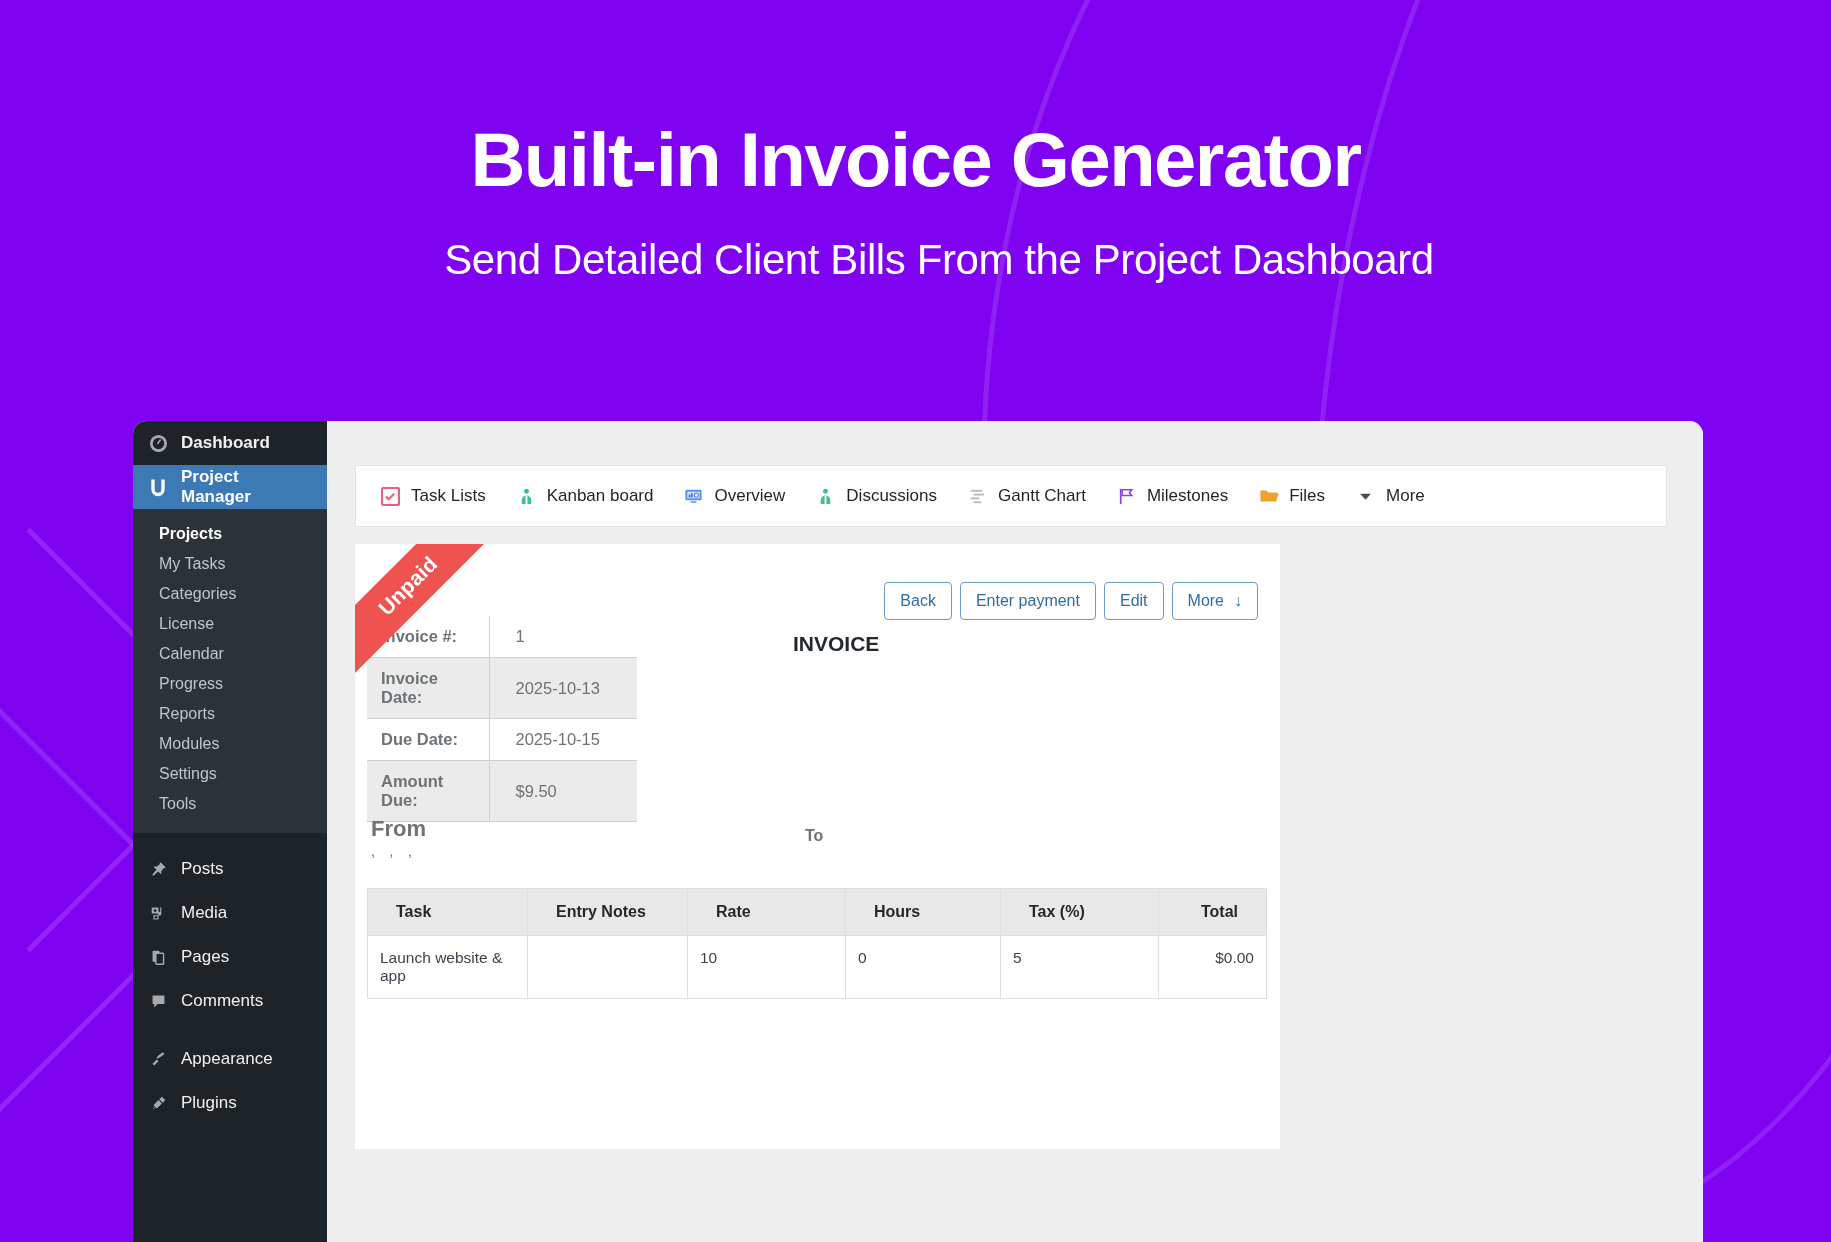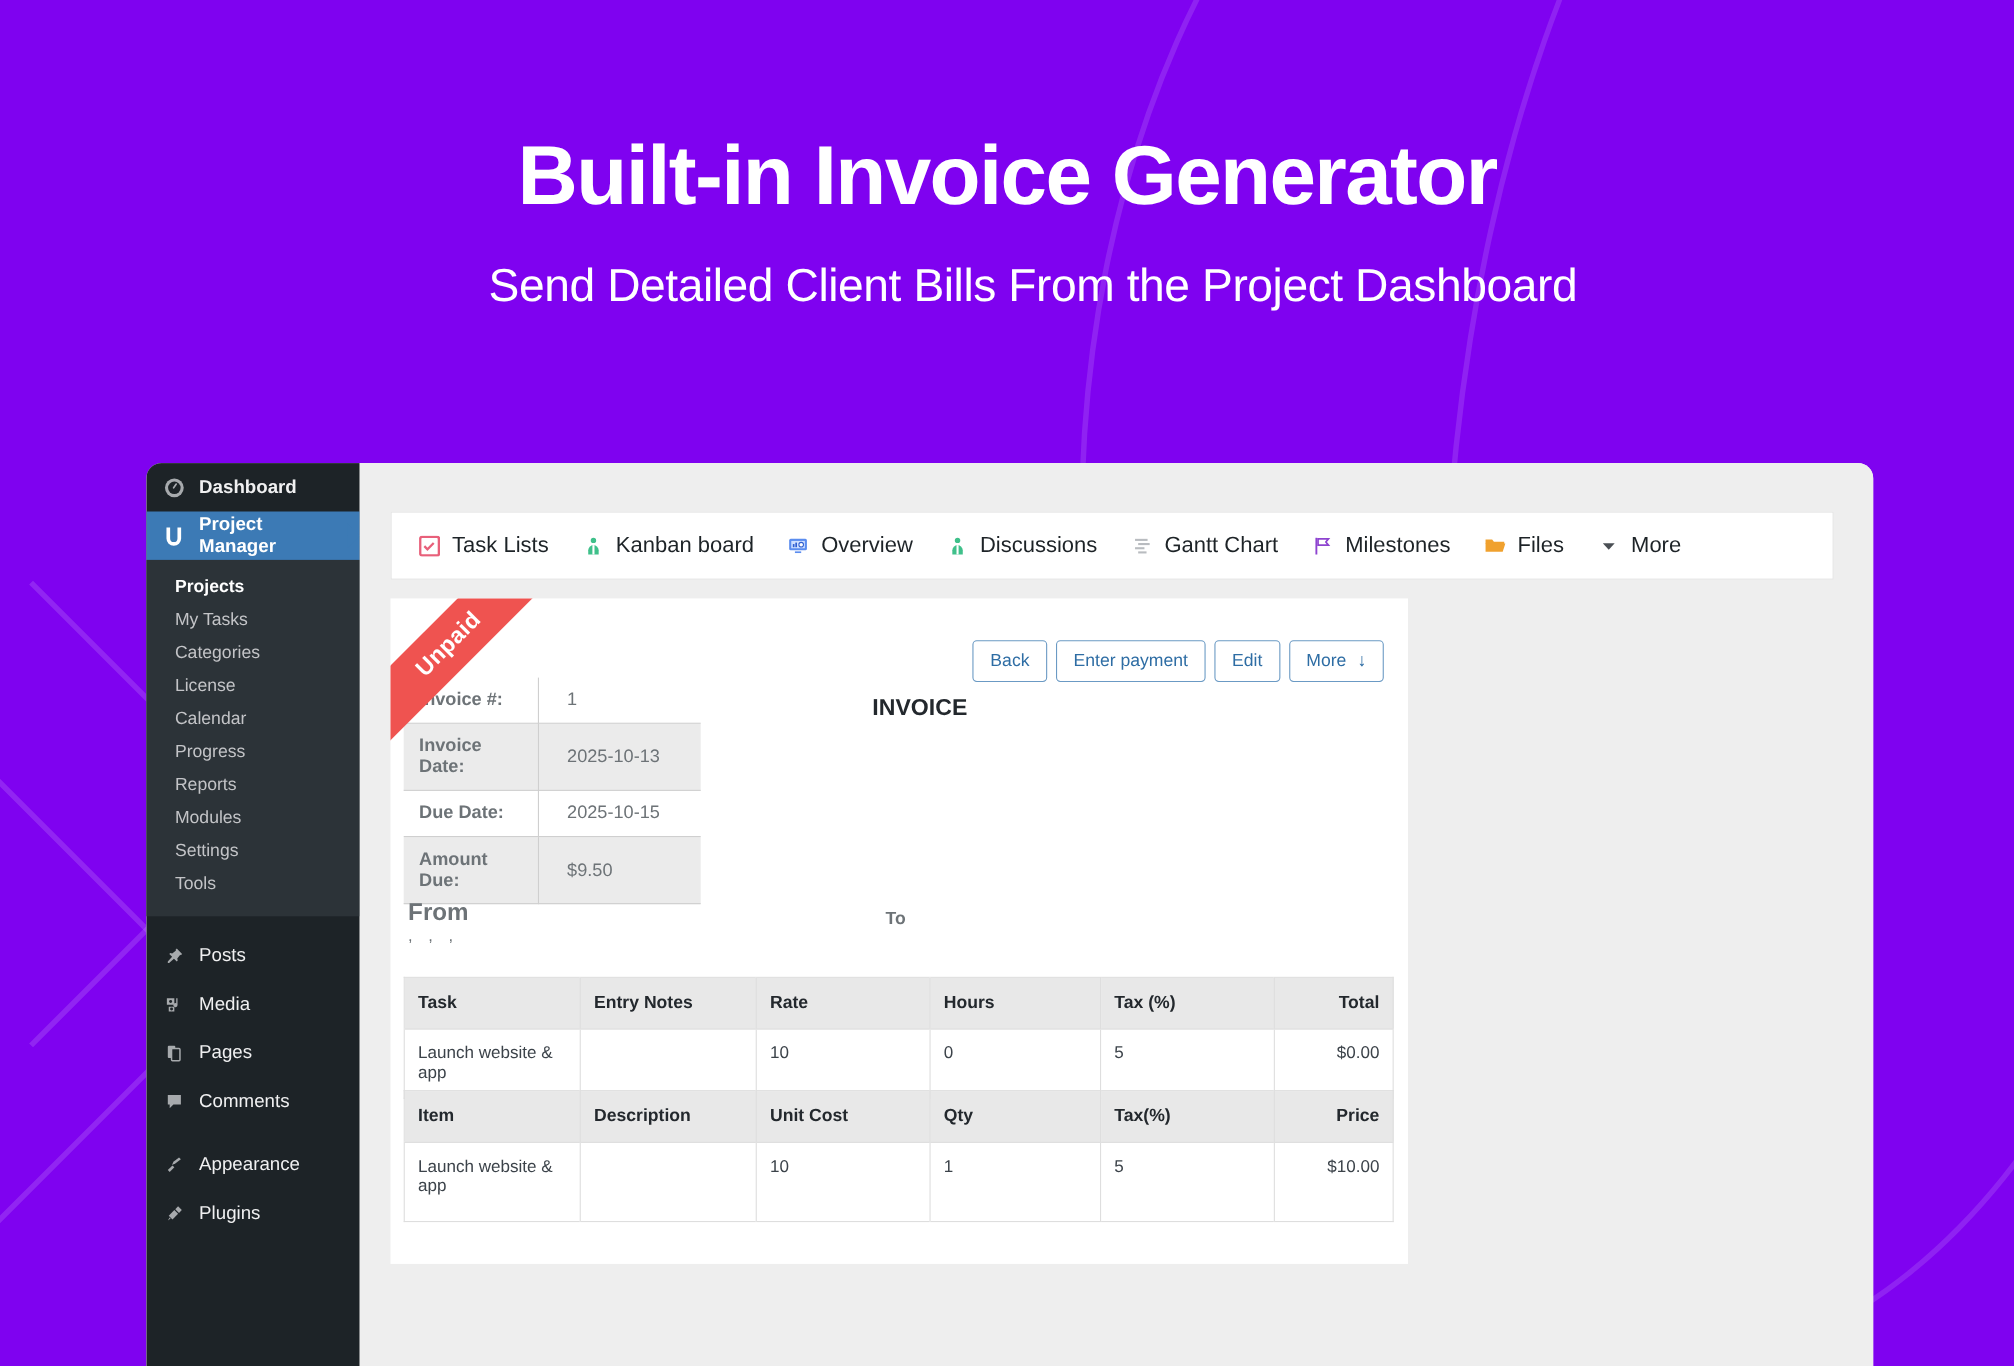--- a/index.html
+++ b/index.html
@@ -93,21 +93,21 @@
 
   .tabbar {
     position: absolute; left: 28px; top: 44px; right: 36px;
     height: 62px; background: #fff;
     border: 1px solid #e3e3e3;
     display: flex; align-items: center; gap: 30px;
     padding: 0 24px;
   }
   .tab {
     display: flex; align-items: center; gap: 10px;
-    font-size: 20px; color: #1d2327; white-space: nowrap;
+    font-size: 17px; color: #1d2327; white-space: nowrap;
   }
   .tab .tico { width: 21px; height: 21px; display:flex; align-items:center; justify-content:center; }
 
   
   .invoice-card {
     position: absolute; left: 28px; top: 123px;
     width: 925px; height: 605px;
     background: #ffffff; overflow: hidden;
   }
 
@@ -147,21 +147,21 @@
   table.lines {
     position: absolute; left: 12px;
     width: 900px; border-collapse: collapse;
     border: 1px solid #dedede;
   }
   table.lines.t1 { top: 344px; }
   table.lines.t2 { top: 447px; }
   table.lines th {
     background: #e8e8e8; color: #23282d;
     font-size: 16px; font-weight: 700; text-align: left;
-    padding: 14px 12px; border-right: 1px solid #dedede;
+    padding: 14px 28px; border-right: 1px solid #dedede;
   }
   table.lines td {
     background: #fff; color: #3c434a; font-size: 15.5px;
     padding: 13px 12px; border-top: 1px solid #dedede;
     border-right: 1px solid #dedede; vertical-align: top;
   }
   table.lines th:last-child, table.lines td:last-child { border-right: none; text-align: right; }
   .w-task { width: 160px; } .w-notes { width: 160px; } .w-rate { width: 158px; }
   .w-hours { width: 155px; } .w-tax { width: 158px; }
 
@@ -437,36 +437,16 @@
           <td>Launch website &amp; app</td>
           <td></td>
           <td>10</td>
           <td>0</td>
           <td>5</td>
           <td>$0.00</td>
         </tr>
       </tbody>
         </table>
 
-      <table class="lines t2">
-        <tbody>
-            <tr>
-          <th class="w-task">Item</th>
-          <th class="w-notes">Description</th>
-          <th class="w-rate">Unit Cost</th>
-          <th class="w-hours">Qty</th>
-          <th class="w-tax">Tax(%)</th>
-          <th>Price</th>
-        </tr>
-        <tr>
-          <td style="height:72px">Launch website &amp; app</td>
-          <td></td>
-          <td>10</td>
-          <td>1</td>
-          <td>5</td>
-          <td>$10.00</td>
-        </tr>
-      </tbody>
-        </table>
 
     </div>
   </div>
 </div>
 
 </body></html>

